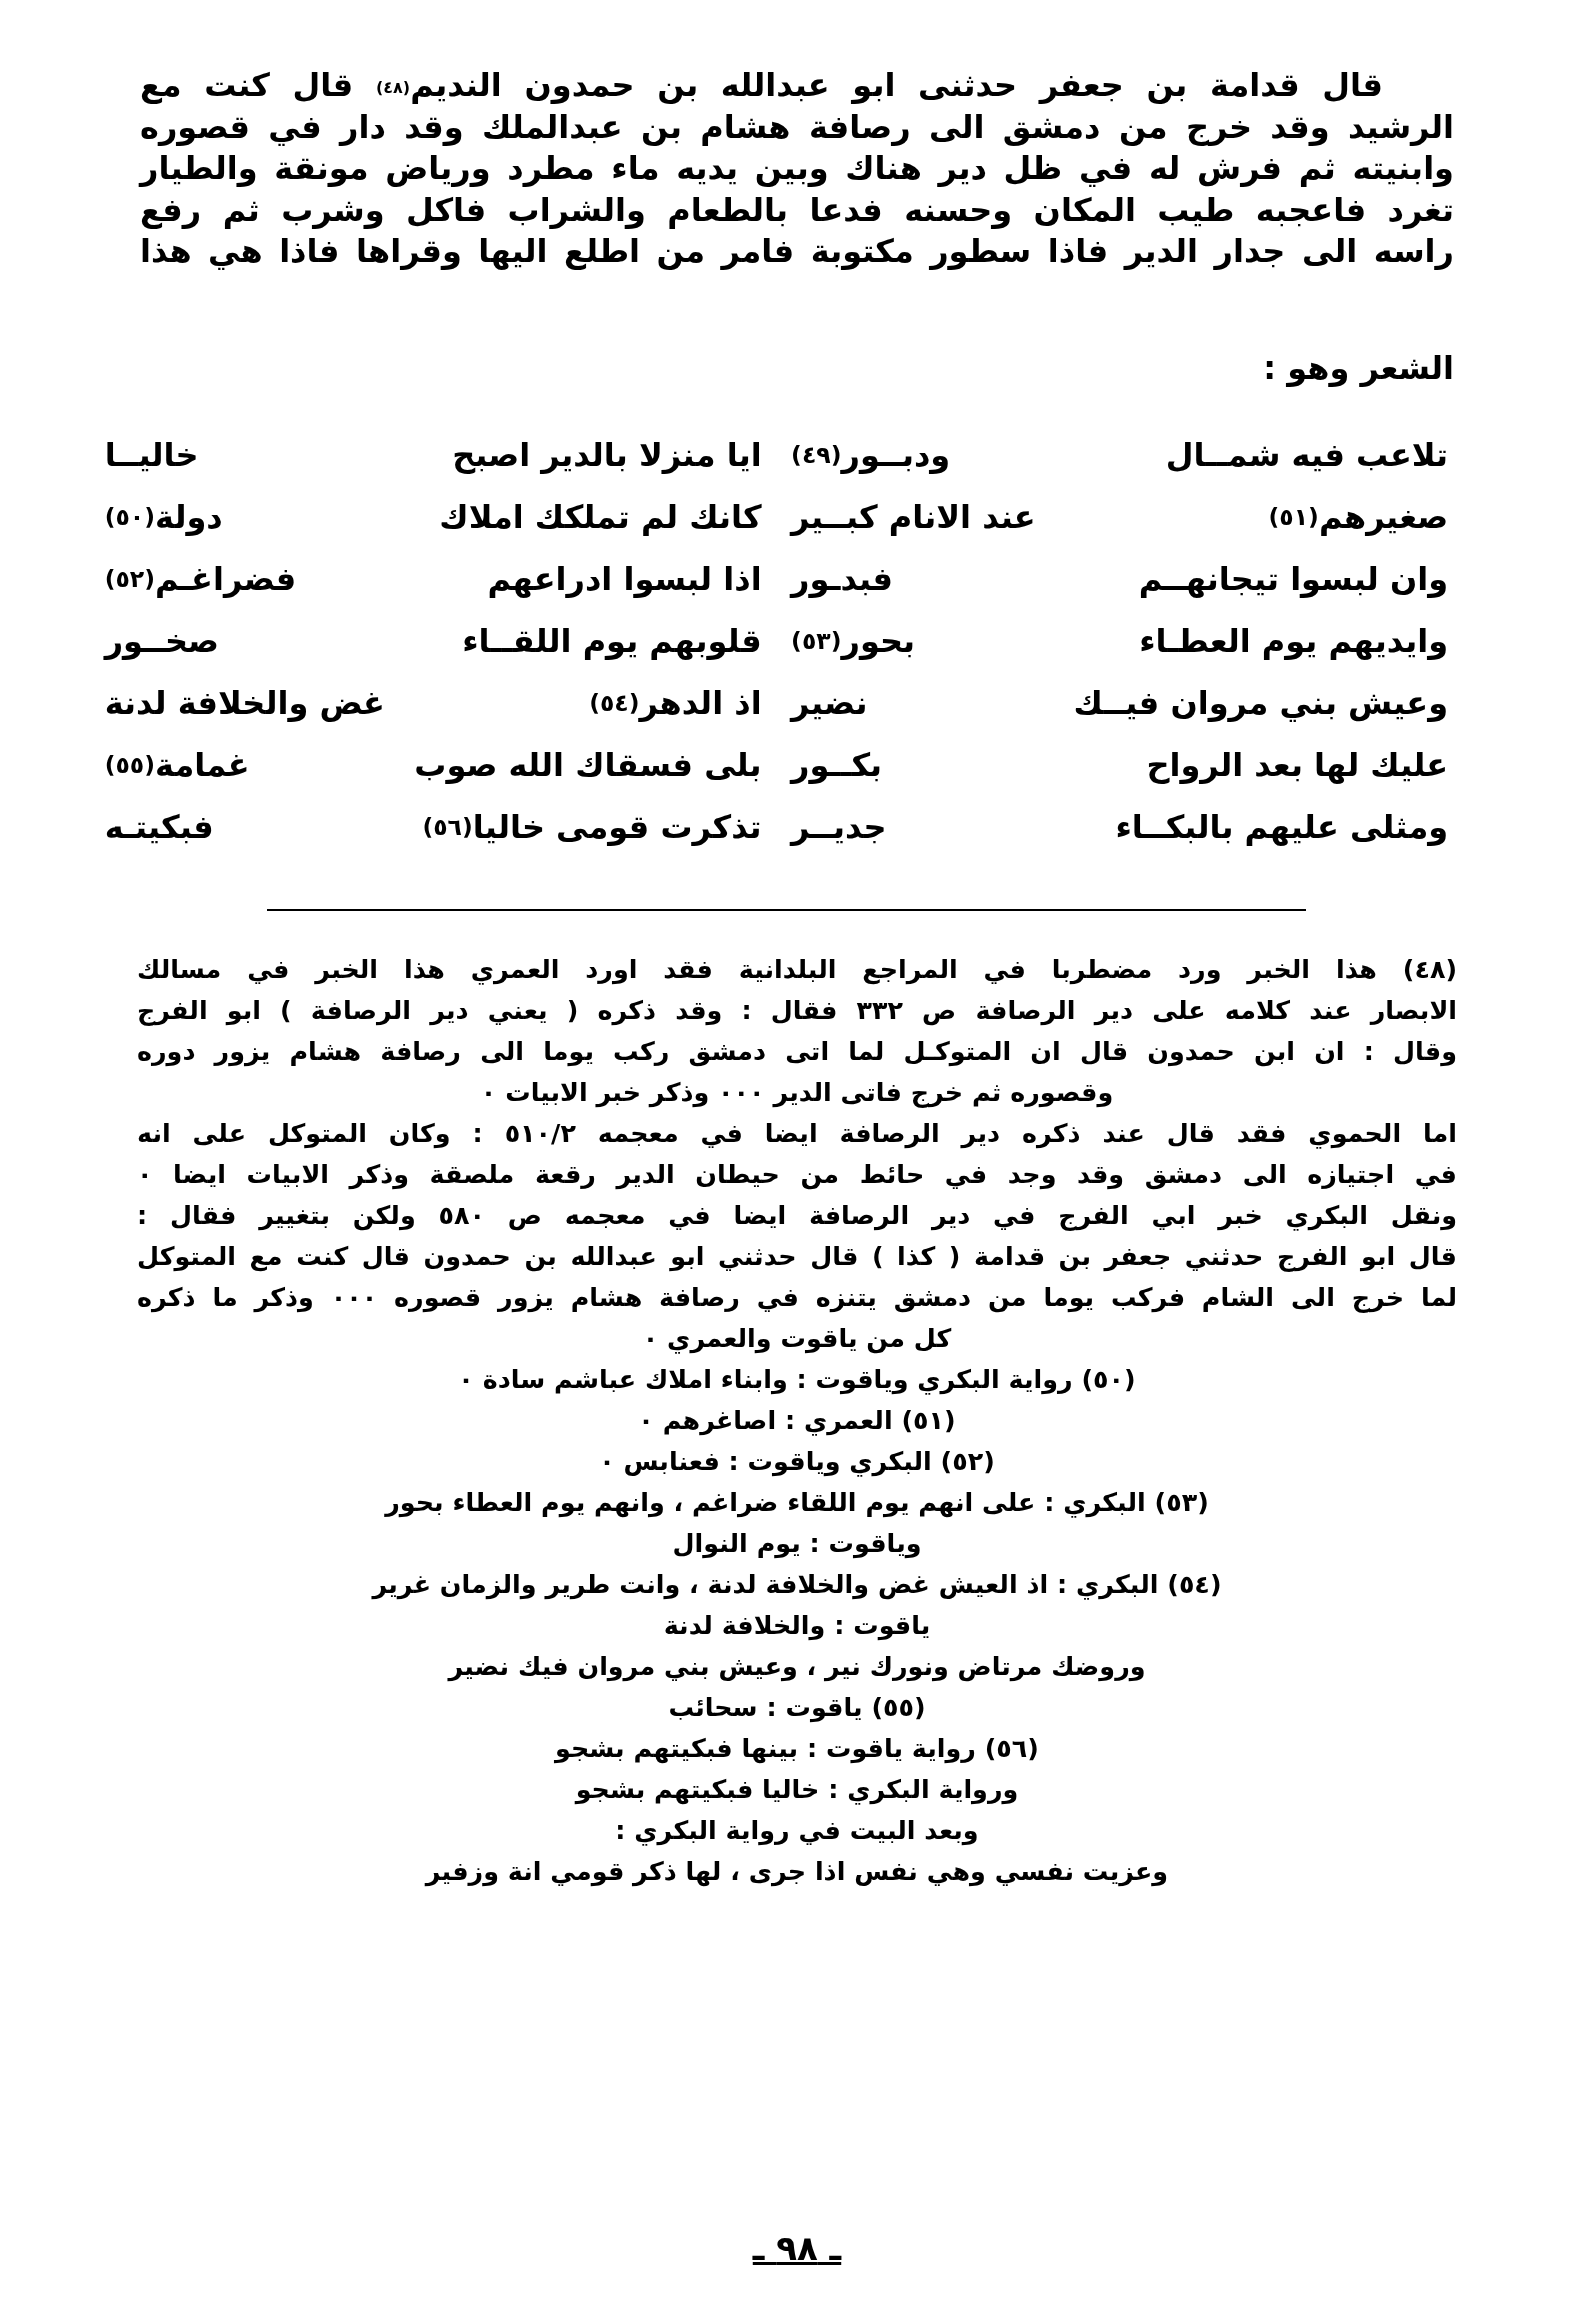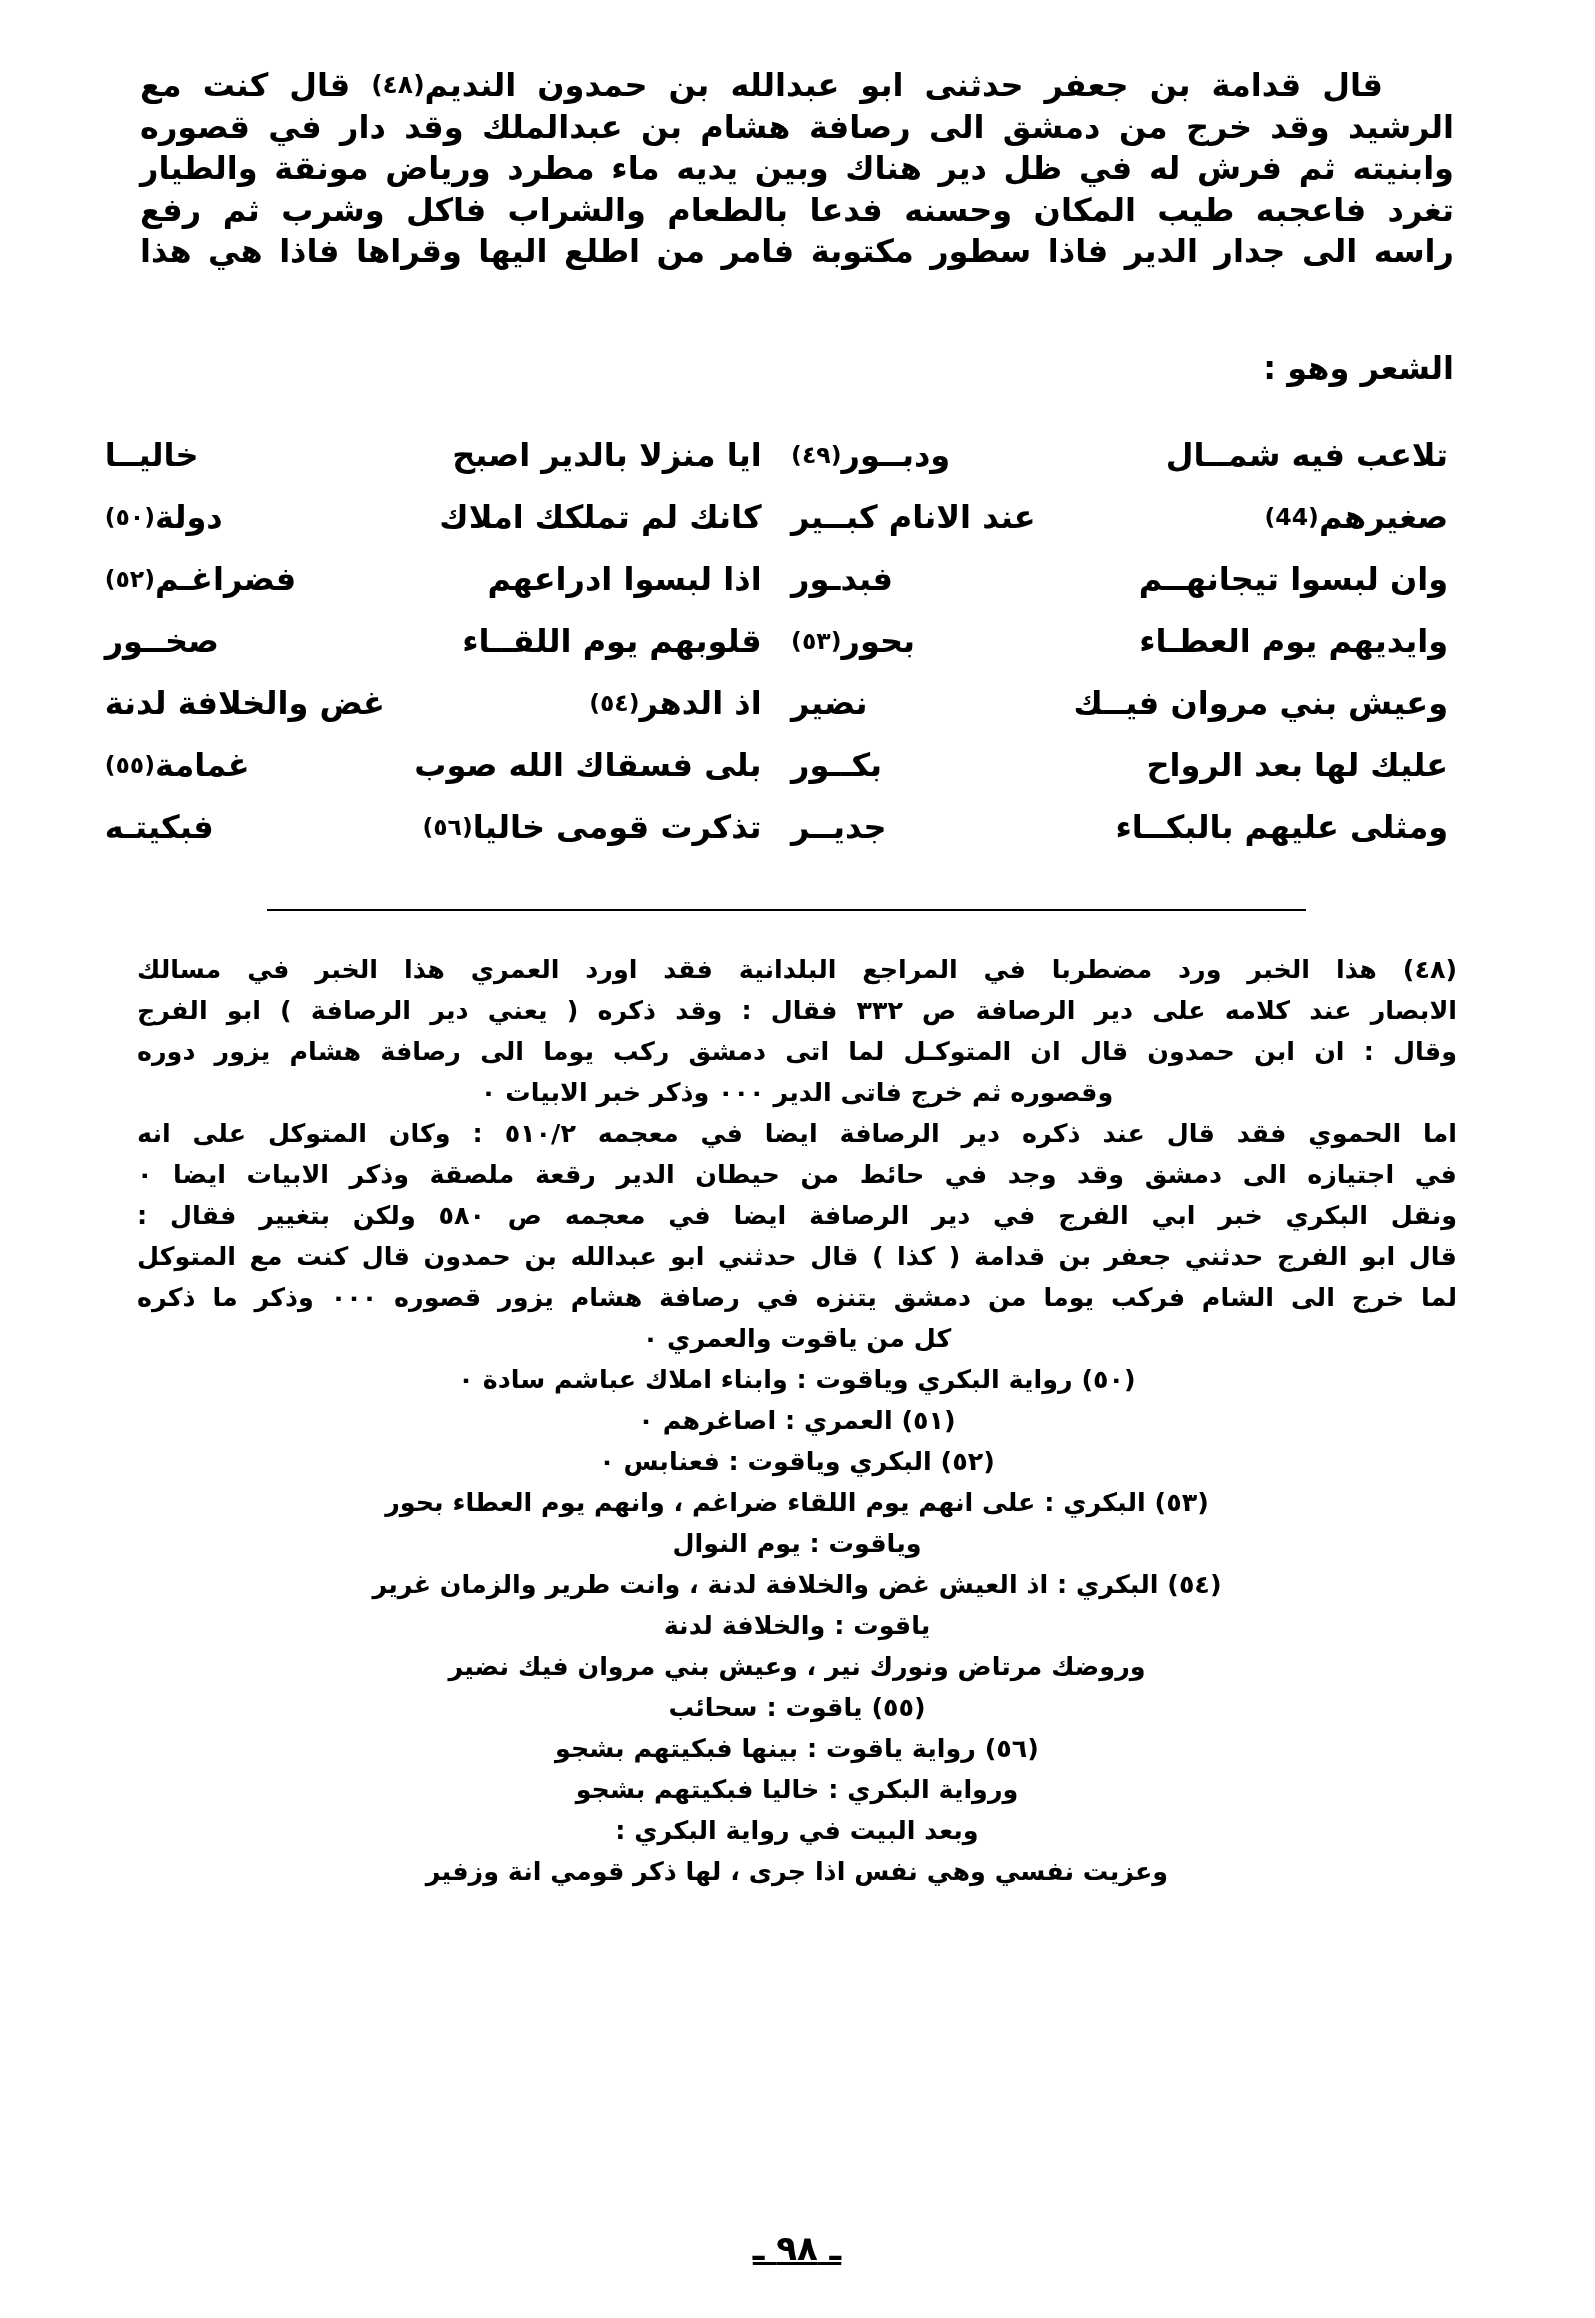--- a/index.html
+++ b/index.html
@@ -34,21 +34,21 @@
     font-weight: 700;
     line-height: 1.30;
     letter-spacing: -0.3px;
     word-spacing: 2.4px;
   }
   .prose .indent-lead {
     display: inline-block;
     width: 71px;
   }
   .prose .fn {
-    font-size: 25px;
+    font-size: 16px;
     vertical-align: 3.5px;
   }
   .prose-tail {
     position: absolute;
     top: 348px;
     right: 141px;
     left: 132px;
     direction: rtl;
     text-align: right;
     font-size: 32px;
@@ -148,21 +148,21 @@
         <span class="seg"><span>ودبــور</span><span class="fnref">(٤٩)</span></span>
       </div>
       <div class="hemi right">
         <span class="seg">ايا منزلا بالدير اصبح</span>
         <span class="seg"><span>خاليــا</span><span class="fnref"></span></span>
       </div>
     </div>
 
     <div class="verse">
       <div class="hemi left">
-        <span class="seg"><span>صغيرهم</span><span class="fnref">(44)</span></span>
+        <span class="seg"><span>صغيرهم</span><span class="fnref">(٥١)</span></span>
         <span class="seg">عند الانام كبــير</span>
       </div>
       <div class="hemi right">
         <span class="seg">كانك لم تملكك املاك</span>
         <span class="seg"><span>دولة</span><span class="fnref">(٥٠)</span></span>
       </div>
     </div>
 
     <div class="verse">
       <div class="hemi left">

